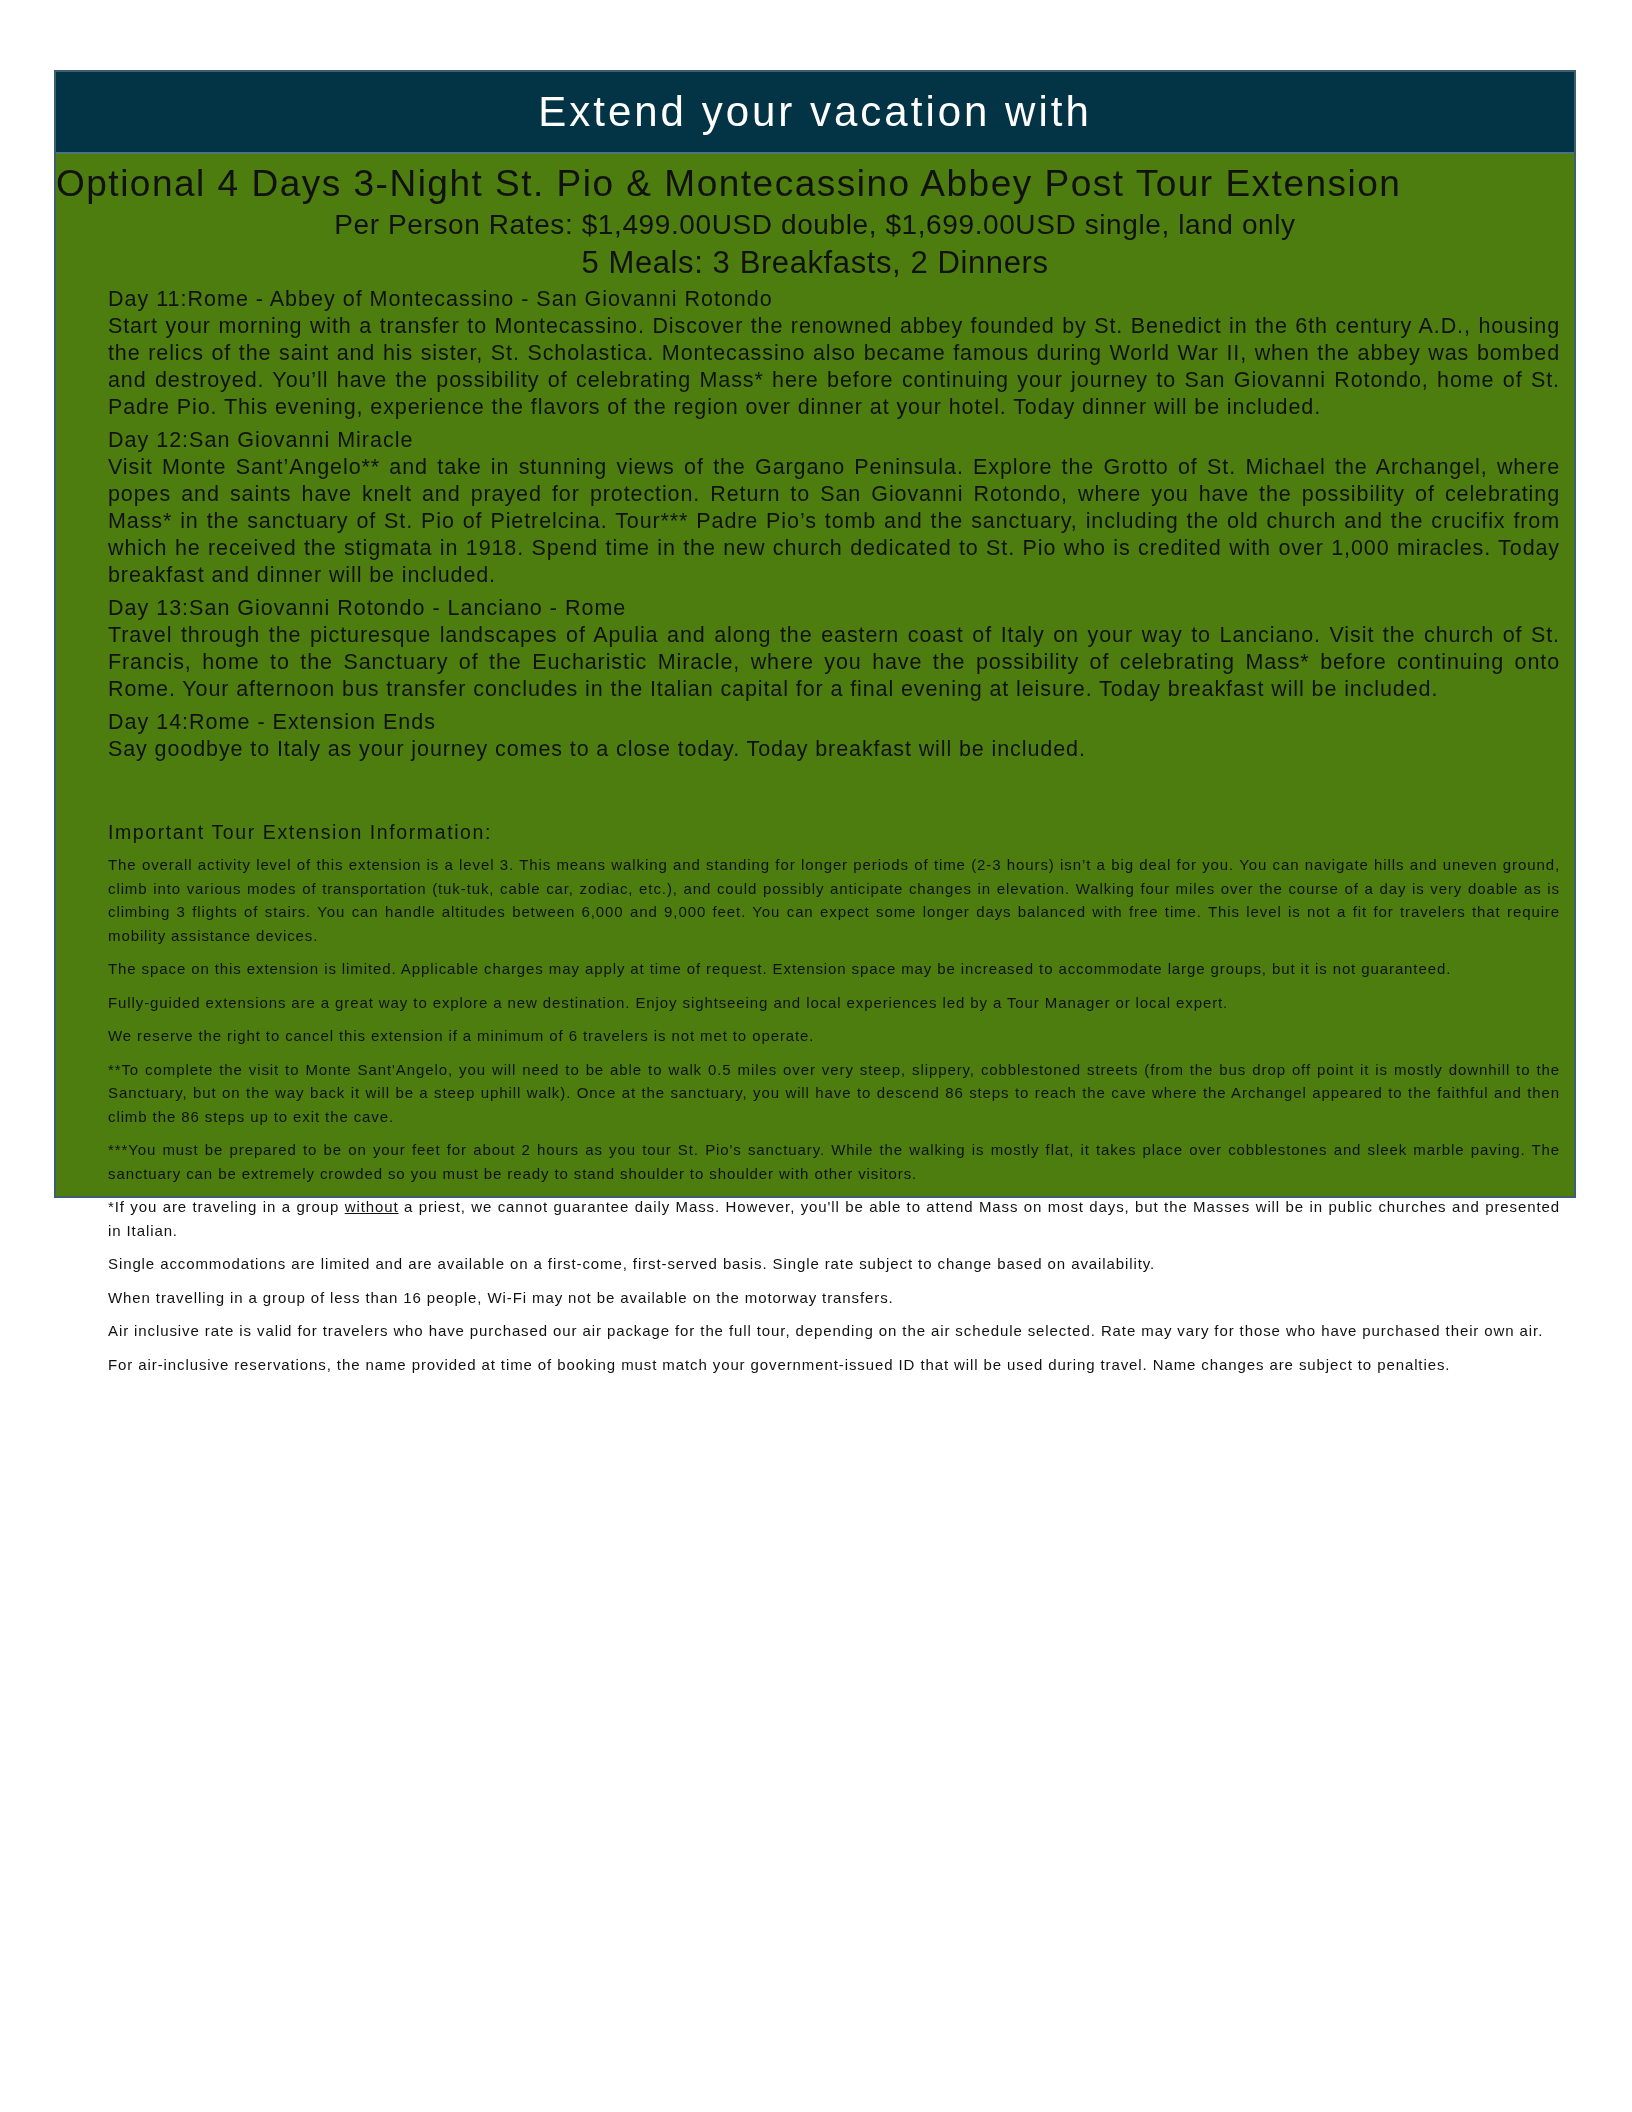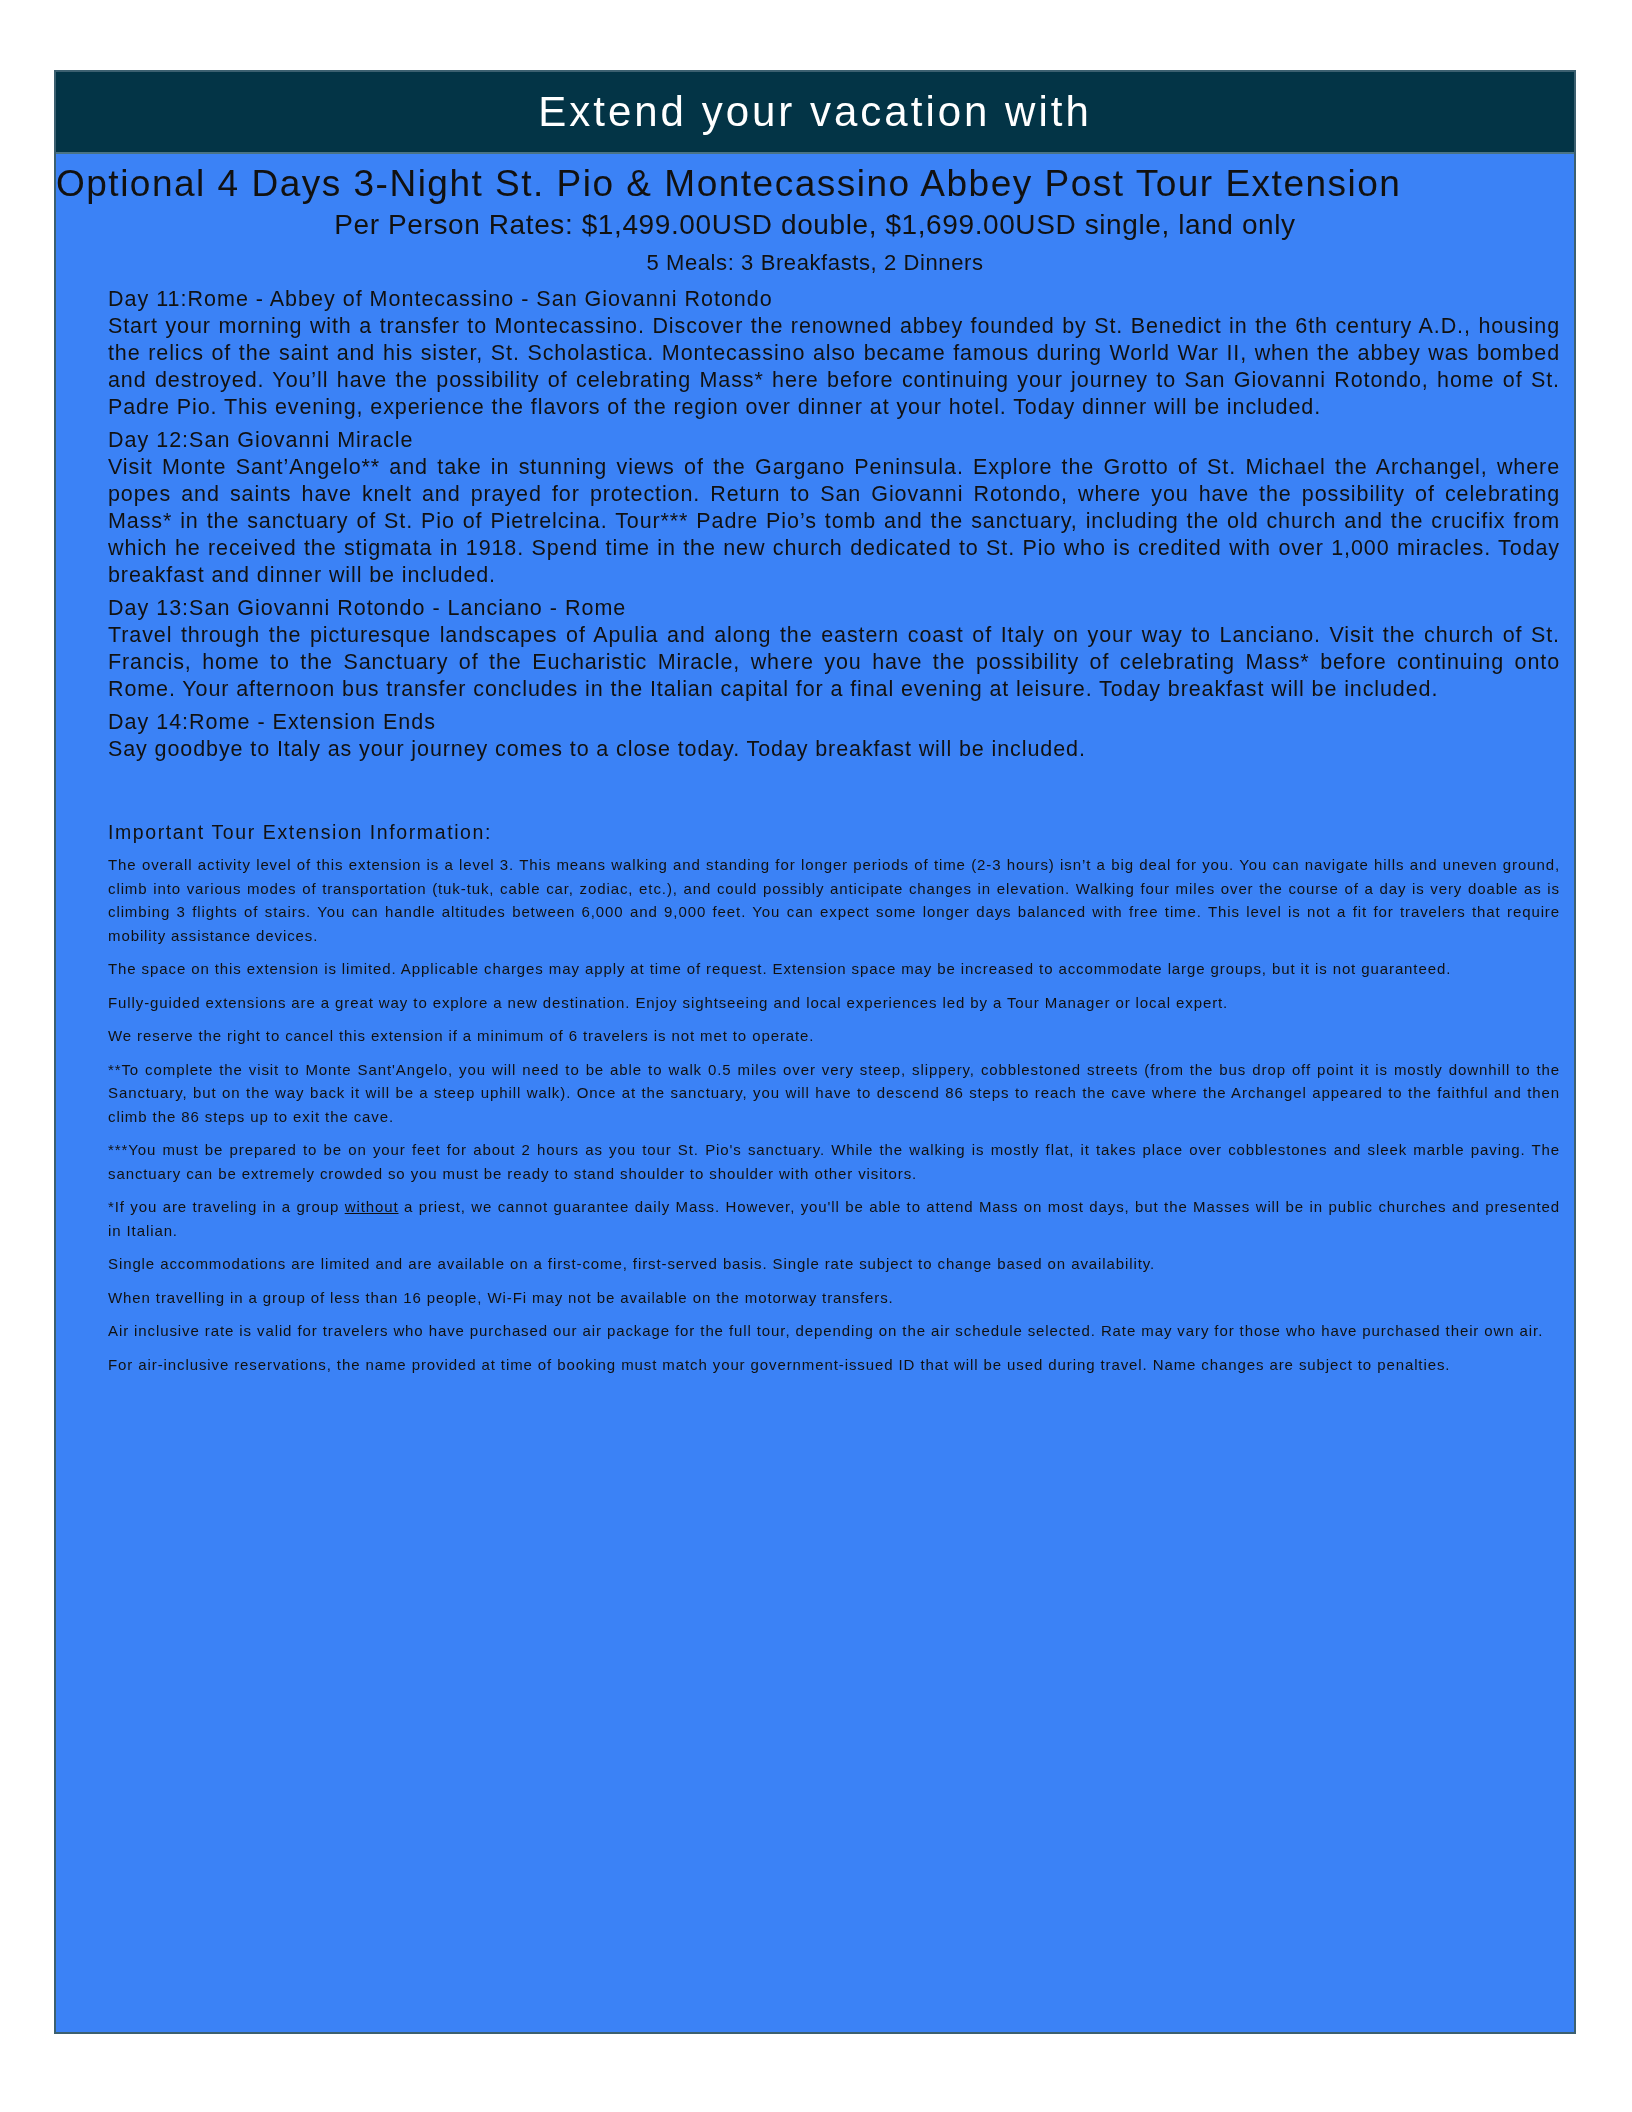--- a/index.html
+++ b/index.html
@@ -1,28 +1,28 @@
 <!DOCTYPE html>
 <html><head>
 <meta charset="utf-8">
 <style>
   html, body { margin: 0; padding: 0; background: #ffffff; }
   body { width: 1632px; height: 2112px; position: relative; font-family: "Liberation Sans", sans-serif; color: #111; }
   .box {
-    position: absolute; left: 54px; top: 70px; width: 1522px; height: 1964px;
-    border: 2px solid #3c6070; box-sizing: border-box; background: #3b82f6;
+    position: absolute; left: 54px; top: 70px; width: 1522px; height: 1128px;
+    border: 2px solid #3c6070; box-sizing: border-box; background: #4d7c0f;
   }
   .banner {
     height: 80px; background: #033446; color: #fff; text-align: center;
     font-size: 42px; line-height: 80px; letter-spacing: 3px;
     border-bottom: 2px solid #4a7384;
   }
   .title { text-align: left; font-size: 37px; letter-spacing: 1.5px; margin-top: 8px; line-height: 44px; }
   .rates { text-align: center; font-size: 28px; letter-spacing: 0.6px; line-height: 38px; margin-top: 0px; }
-  .meals { text-align: center; font-size: 22px; letter-spacing: 0.6px; line-height: 38px; }
+  .meals { text-align: center; font-size: 31px; letter-spacing: 0.6px; line-height: 38px; }
   .content { padding: 0 14px 0 14px; margin-left: 38px; }
   .day { margin-top: 4px; }
   .day-heading { font-size: 21.5px; letter-spacing: 1px; line-height: 27px; }
   .day-body { font-size: 21.5px; letter-spacing: 0.9px; line-height: 27px; text-align: justify; }
   .day + .day { margin-top: 6px; }
   .info-heading { font-size: 19.5px; letter-spacing: 1.6px; margin-top: 56px; line-height: 26px; }
   .info-list { margin-top: 8px; }
   .info-item { font-size: 15px; letter-spacing: 0.9px; line-height: 23.5px; text-align: justify; margin-bottom: 10px; }
   .u { text-decoration: underline; }
 </style>

